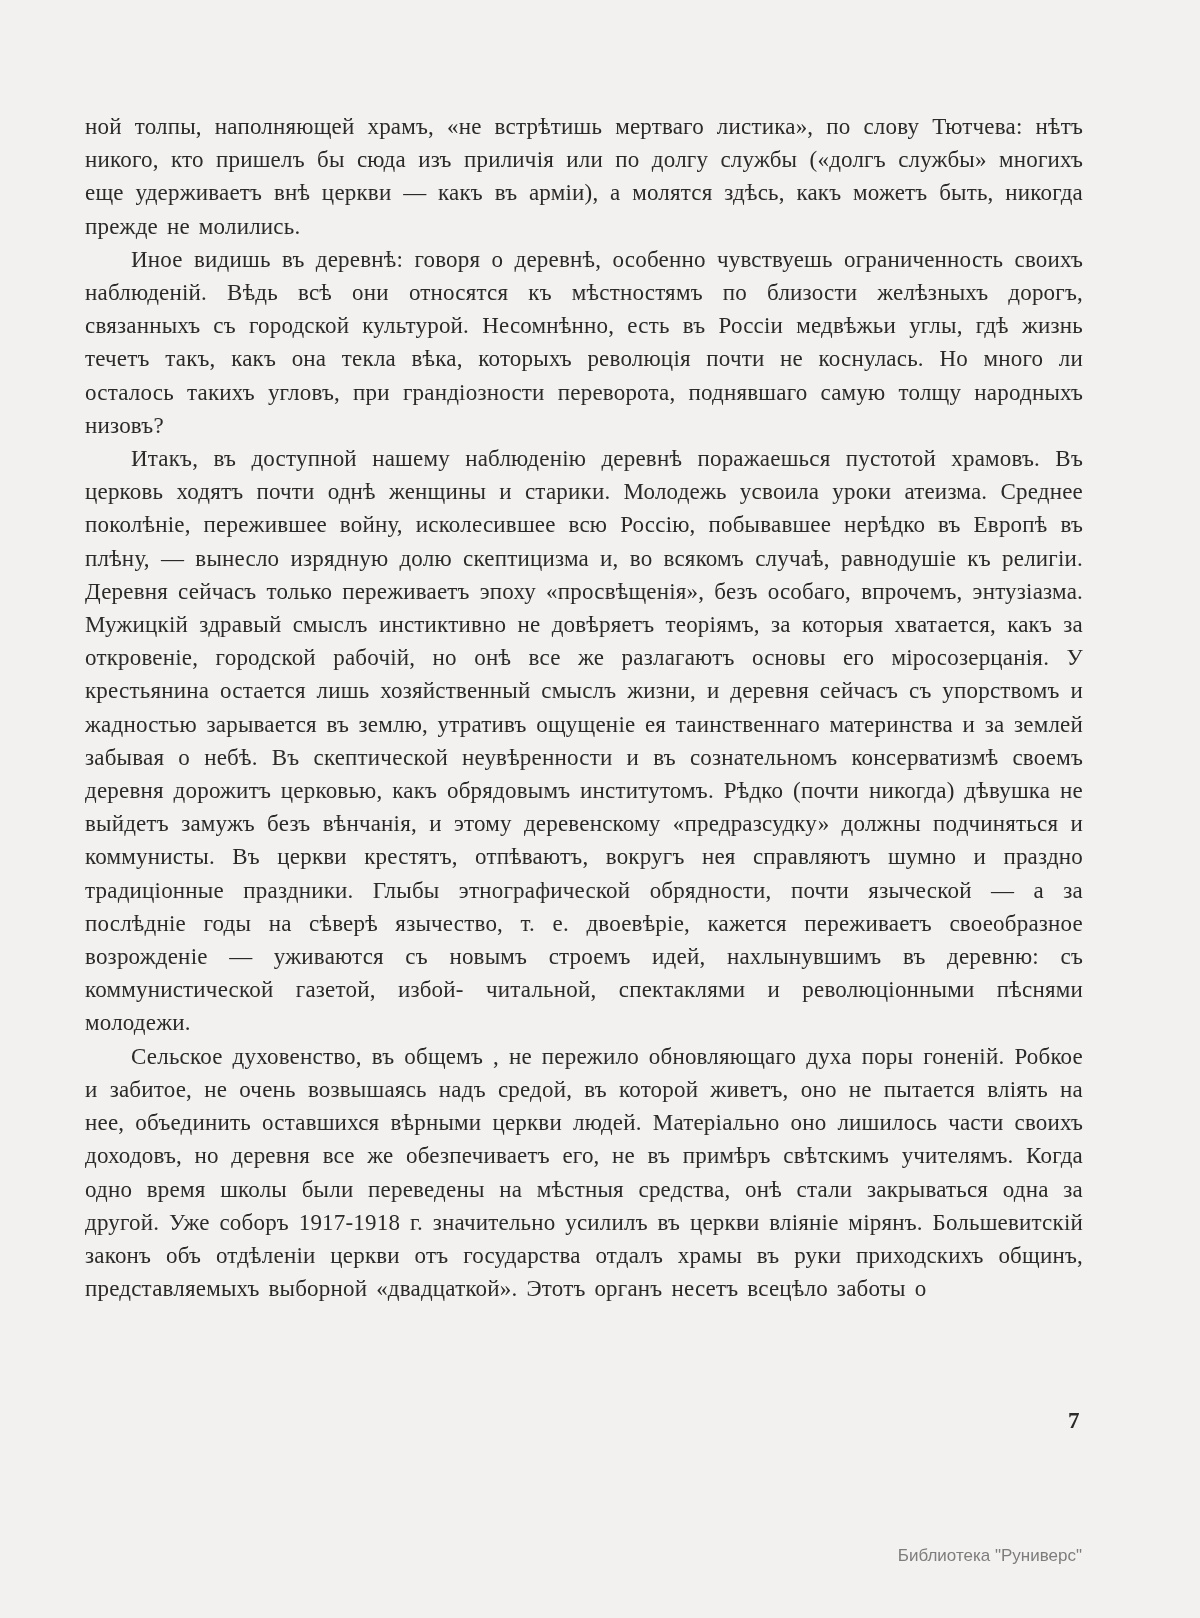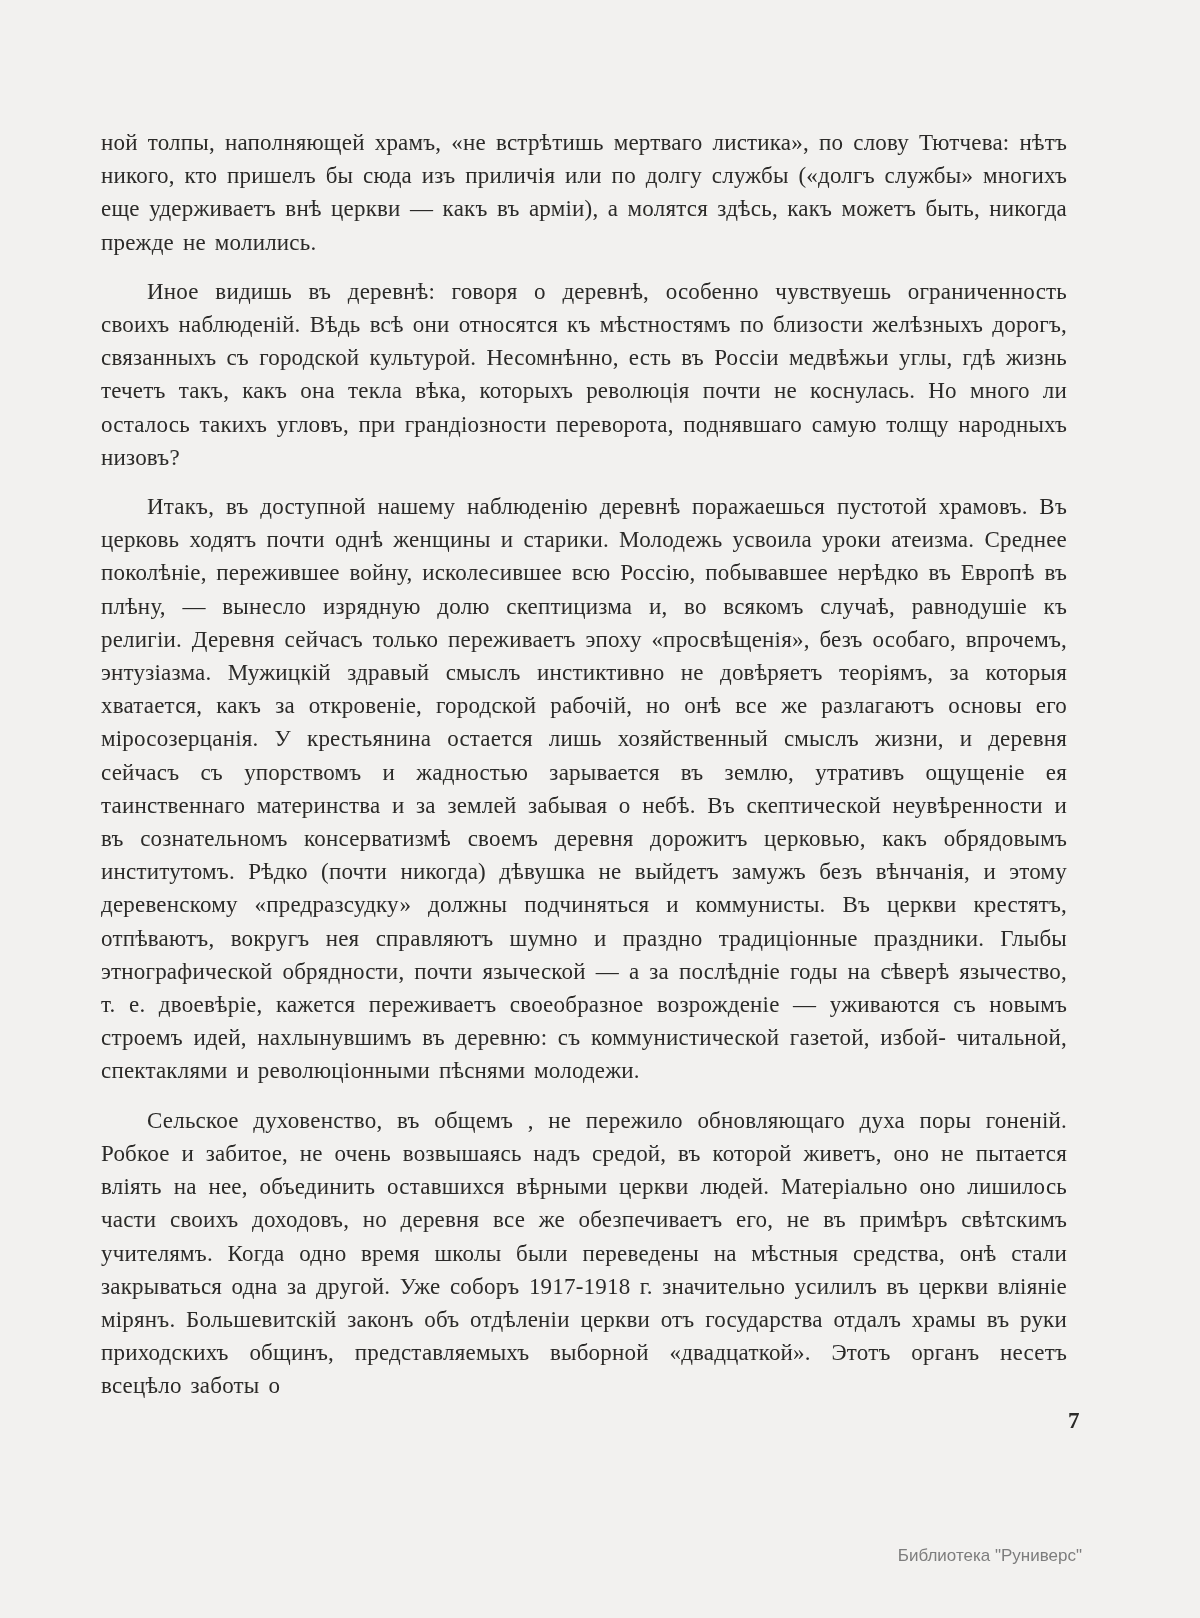--- a/index.html
+++ b/index.html
@@ -25,21 +25,21 @@
     top: 110px;
     width: 998px;
     color: #2b2a28;
     font-size: 23px;
     line-height: 33.2px;
     text-align: justify;
     word-spacing: 3px;
     letter-spacing: 0.2px;
   }
   .para {
-    margin: 16px;
+    margin: 0;
     text-indent: 46px;
   }
   .para.no-indent {
     text-indent: 0;
   }
   .page-number {
     position: absolute;
     left: 1068px;
     top: 1408px;
     font-size: 23px;

